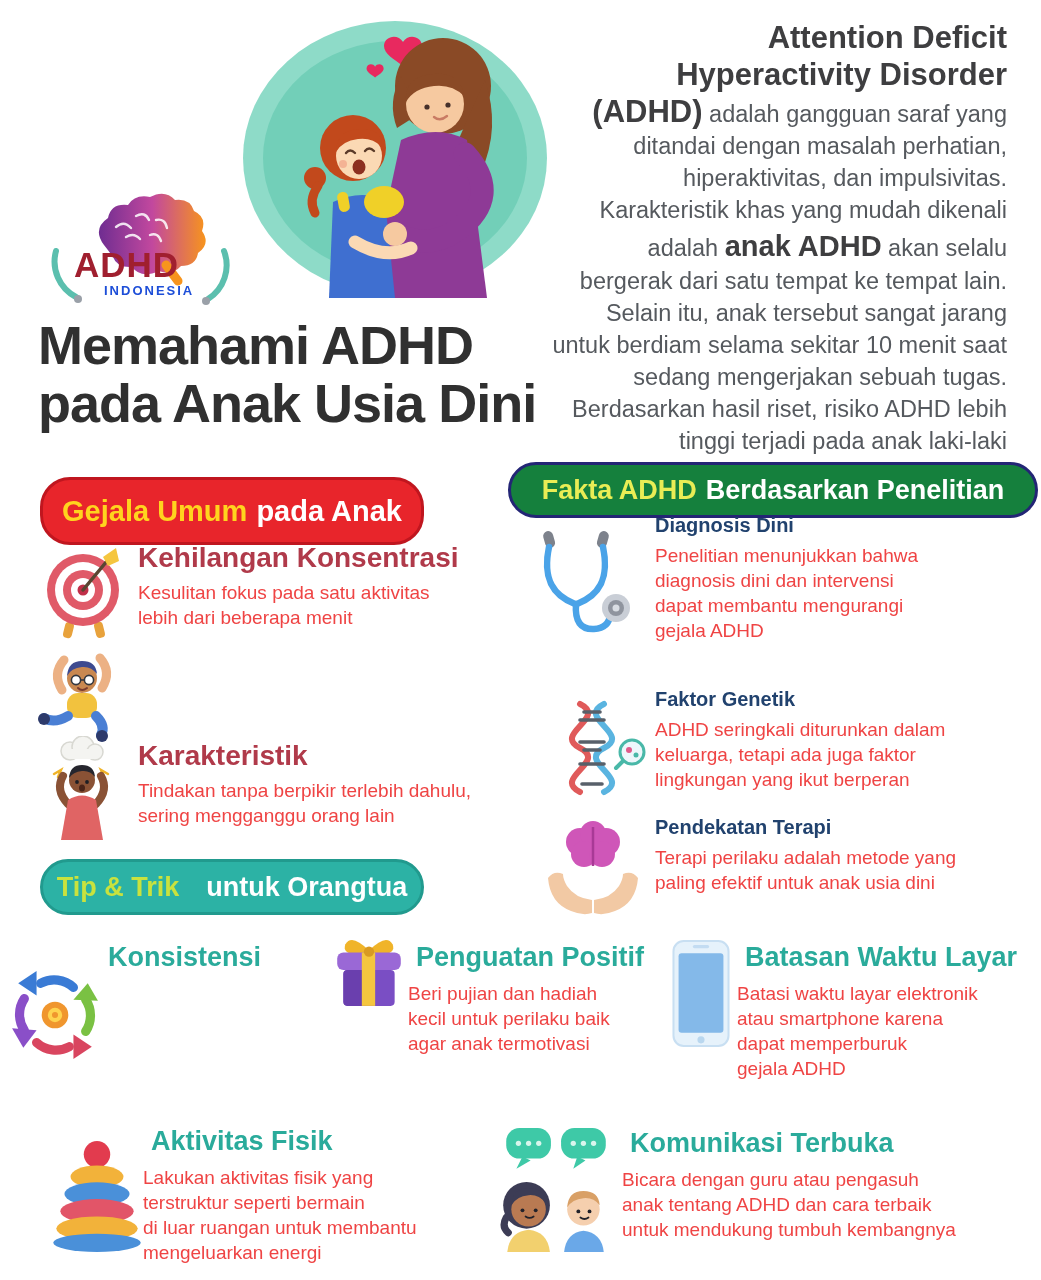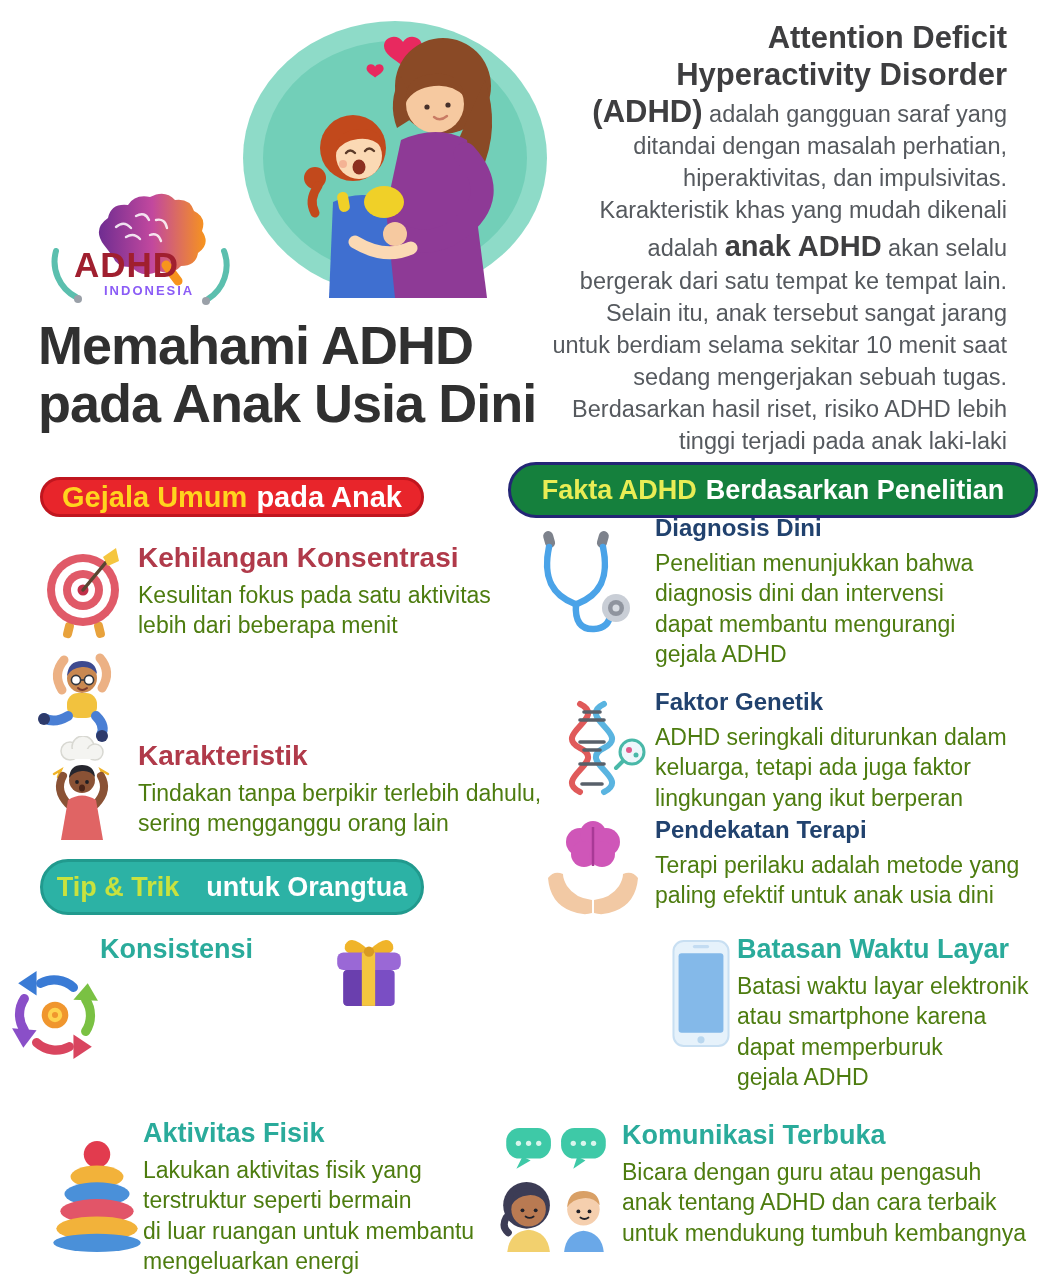--- a/index.html
+++ b/index.html
@@ -4,49 +4,49 @@
 <style>
   html,body{margin:0;padding:0;background:#ffffff;}
   body{width:1041px;height:1280px;overflow:hidden;position:relative;
        font-family:"Liberation Sans","DejaVu Sans",sans-serif;}
   .poster{position:absolute;inset:0;background:#ffffff;}
   .abs{position:absolute;}
 
   
   .logo{left:38px;top:193px;width:205px;height:115px;}
   .logo-adhd{left:36px;top:52px;font-size:35px;font-weight:bold;color:#a01f2f;letter-spacing:1px;text-align:right;}
-  .logo-ind{left:66px;top:90px;font-size:13px;font-weight:bold;color:#8b5cf6;letter-spacing:2px;}
+  .logo-ind{left:66px;top:90px;font-size:13px;font-weight:bold;color:#1d4ed8;letter-spacing:2px;}
 
   
   .intro{left:549px;top:20px;width:458px;color:#55595e;font-size:23.5px;line-height:1.36;text-align:right;}
   .ib{font-weight:bold;font-size:31px;line-height:1.13;color:#3e3e40;white-space:pre-line;}
   .ibi{font-weight:bold;font-size:29px;color:#3e3e40;}
 
   
   .title{left:38px;top:316px;width:560px;margin:0;font-size:54px;line-height:1.08;
          letter-spacing:-1px;font-weight:bold;color:#303030;white-space:pre-line;}
 
   
   .pill{display:flex;align-items:center;justify-content:center;gap:9px;
         border-radius:30px;font-weight:bold;color:#fff;}
-  .pill-red{left:40px;top:477px;width:384px;height:40px;background:#e8252b;
+  .pill-red{left:40px;top:477px;width:384px;height:68px;background:#e8252b;
             border:3px solid #c0161f;font-size:29px;box-sizing:border-box;}
   .pill-navy{left:508px;top:462px;width:530px;height:56px;background:#15803d;
             border:3px solid #232575;font-size:27px;box-sizing:border-box;}
   .pill-teal{left:40px;top:859px;width:384px;height:56px;background:#2cb2a5;
             border:3px solid #219a8e;font-size:27px;box-sizing:border-box;gap:27px;}
   .hl-red{color:#ffd41e;}
   .hl-navy{color:#e9ed55;}
   .hl-teal{color:#c9e23e;}
 
   
   .item-title-red{margin:0;font-size:28px;font-weight:bold;color:#b03a4a;}
-  .item-title-navy{margin:0;font-size:24px;font-weight:bold;color:#21426e;}
-  .item-title-teal{margin:0;font-size:27px;font-weight:bold;color:#2aab9b;}
-  .desc{margin:6px 0 0;font-size:23px;line-height:1.32;color:#4d7c0f;white-space:pre-line;}
+  .item-title-navy{margin:0;font-size:20px;font-weight:bold;color:#21426e;}
+  .item-title-teal{margin:8px;font-size:27px;font-weight:bold;color:#2aab9b;}
+  .desc{margin:6px 0 0;font-size:19px;line-height:1.32;color:#ef4444;white-space:pre-line;}
 </style>
 </head>
 <body>
 
 <div class="poster">
 
   <div class="abs logo">
     <svg class="abs" style="left:0;top:0;" width="205" height="115" viewBox="0 0 205 115">
       <defs>
         <linearGradient id="braingrad" x1="0" y1="0" x2="1" y2="0">
@@ -269,20 +269,26 @@
 
   <svg class="abs" style="left:332px;top:930px;" width="74" height="80" viewBox="0 0 72 78">
     <path d="M36,20 q-17,-17 -23,-6 q-4,9 13,11 z" fill="#f0b429"></path>
     <path d="M36,20 q17,-17 23,-6 q4,9 -13,11 z" fill="#f0b429"></path>
     <rect x="5" y="22" width="62" height="17" rx="6" fill="#9a68d6"></rect>
     <rect x="11" y="39" width="50" height="35" rx="4" fill="#7a4ec4"></rect>
     <rect x="11" y="39" width="25" height="35" rx="4" fill="#6a3fae"></rect>
     <rect x="29" y="22" width="13" height="52" fill="#f5c63f"></rect>
     <circle cx="36" cy="21" r="5" fill="#d89a22"></circle>
   </svg>
+  <div class="abs" style="left:408px;top:934px;">
+    <h3 class="item-title-teal">Penguatan Positif</h3>
+    <p class="desc">Beri pujian dan hadiah
+kecil untuk perilaku baik
+agar anak termotivasi</p>
+  </div>
 
   <svg class="abs" style="left:672px;top:940px;" width="58" height="107" viewBox="0 0 56 105">
     <rect x="1" y="1" width="54" height="103" rx="10" fill="#e6f2fb" stroke="#c8dff2" stroke-width="2"></rect>
     <rect x="6" y="13" width="44" height="78" rx="3" fill="#84b9e9"></rect>
     <circle cx="28" cy="98" r="3.5" fill="#b9d7ef"></circle>
     <rect x="20" y="5" width="16" height="3" rx="1.5" fill="#c3dcf2"></rect>
   </svg>
   <div class="abs" style="left:737px;top:934px;">
     <h3 class="item-title-teal">Batasan Waktu Layar</h3>
     <p class="desc">Batasi waktu layar elektronik

